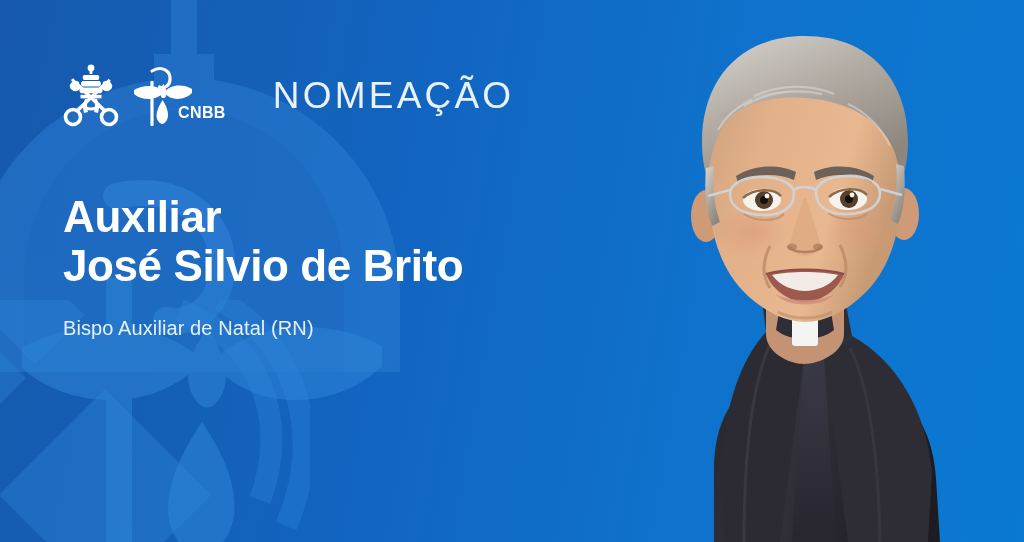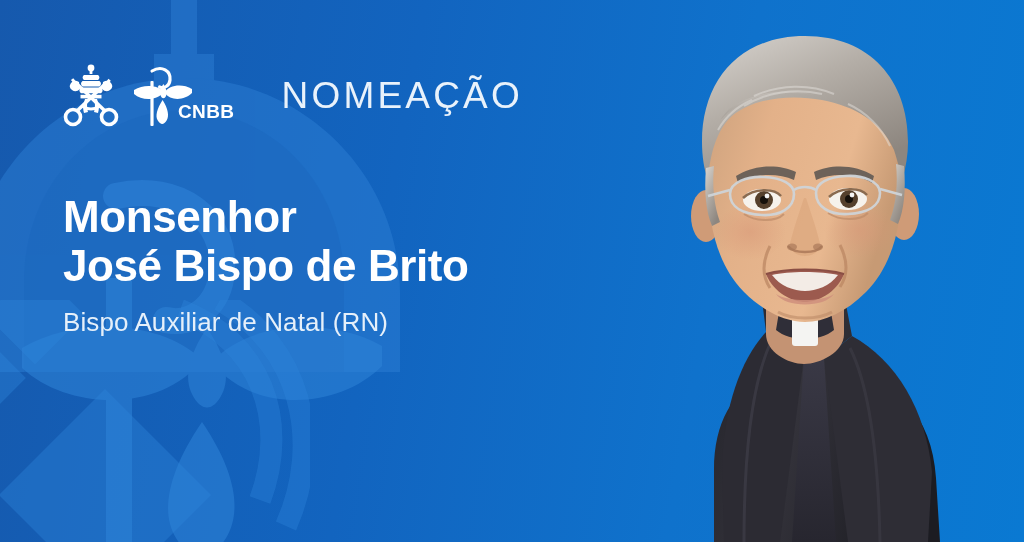--- a/index.html
+++ b/index.html
@@ -64,21 +64,21 @@
   }
   .emblem-vatican { width: 62px; height: 66px; display: block; }
   .emblem-cnbb-wrap {
     display: flex;
     align-items: flex-end;
     margin-left: 10px;
   }
   .emblem-cnbb { width: 62px; height: 66px; display: block; }
   .cnbb-word {
     color: #ffffff;
-    font-size: 19px;
+    font-size: 16px;
     font-weight: bold;
     letter-spacing: 0.4px;
     margin-left: -16px;
     margin-bottom: 7px;
     line-height: 1;
   }
   .nomeacao {
     margin-left: 47px;
     color: #e9f2fb;
     font-size: 37px;
@@ -97,23 +97,23 @@
   }
   .name-line {
     color: #ffffff;
     font-size: 44px;
     font-weight: bold;
     line-height: 1.12;
     letter-spacing: -0.4px;
     white-space: nowrap;
   }
   .role-line {
-    margin-top: 16px;
+    margin-top: 25px;
     color: #e6f0fa;
-    font-size: 26px;
+    font-size: 20px;
     font-weight: 400;
     letter-spacing: 0.1px;
     line-height: 1.2;
     white-space: nowrap;
   }
 
   
   .portrait {
     position: absolute;
     right: 0;
@@ -227,22 +227,22 @@
           </g>
         </svg>
       </span>
       <span class="cnbb-word">CNBB</span>
     </span>
 
     <span class="nomeacao">NOMEAÇÃO</span>
   </div>
 
   <div class="copy-block">
-    <div class="name-line">Monsenhor</div>
-    <div class="name-line">José Bispo de Brito</div>
+    <div class="name-line">Auxiliar</div>
+    <div class="name-line">José Silvio de Brito</div>
     <div class="role-line">Bispo Auxiliar de Natal (RN)</div>
   </div>
 
   <div class="portrait">
     <svg viewBox="0 0 520 542" preserveAspectRatio="xMidYMax meet">
       <defs>
         <linearGradient id="skin" x1="0" y1="0" x2="1" y2="0.4">
           <stop offset="0%" stop-color="#caa07c"></stop>
           <stop offset="35%" stop-color="#e3b189"></stop>
           <stop offset="75%" stop-color="#e8b890"></stop>

